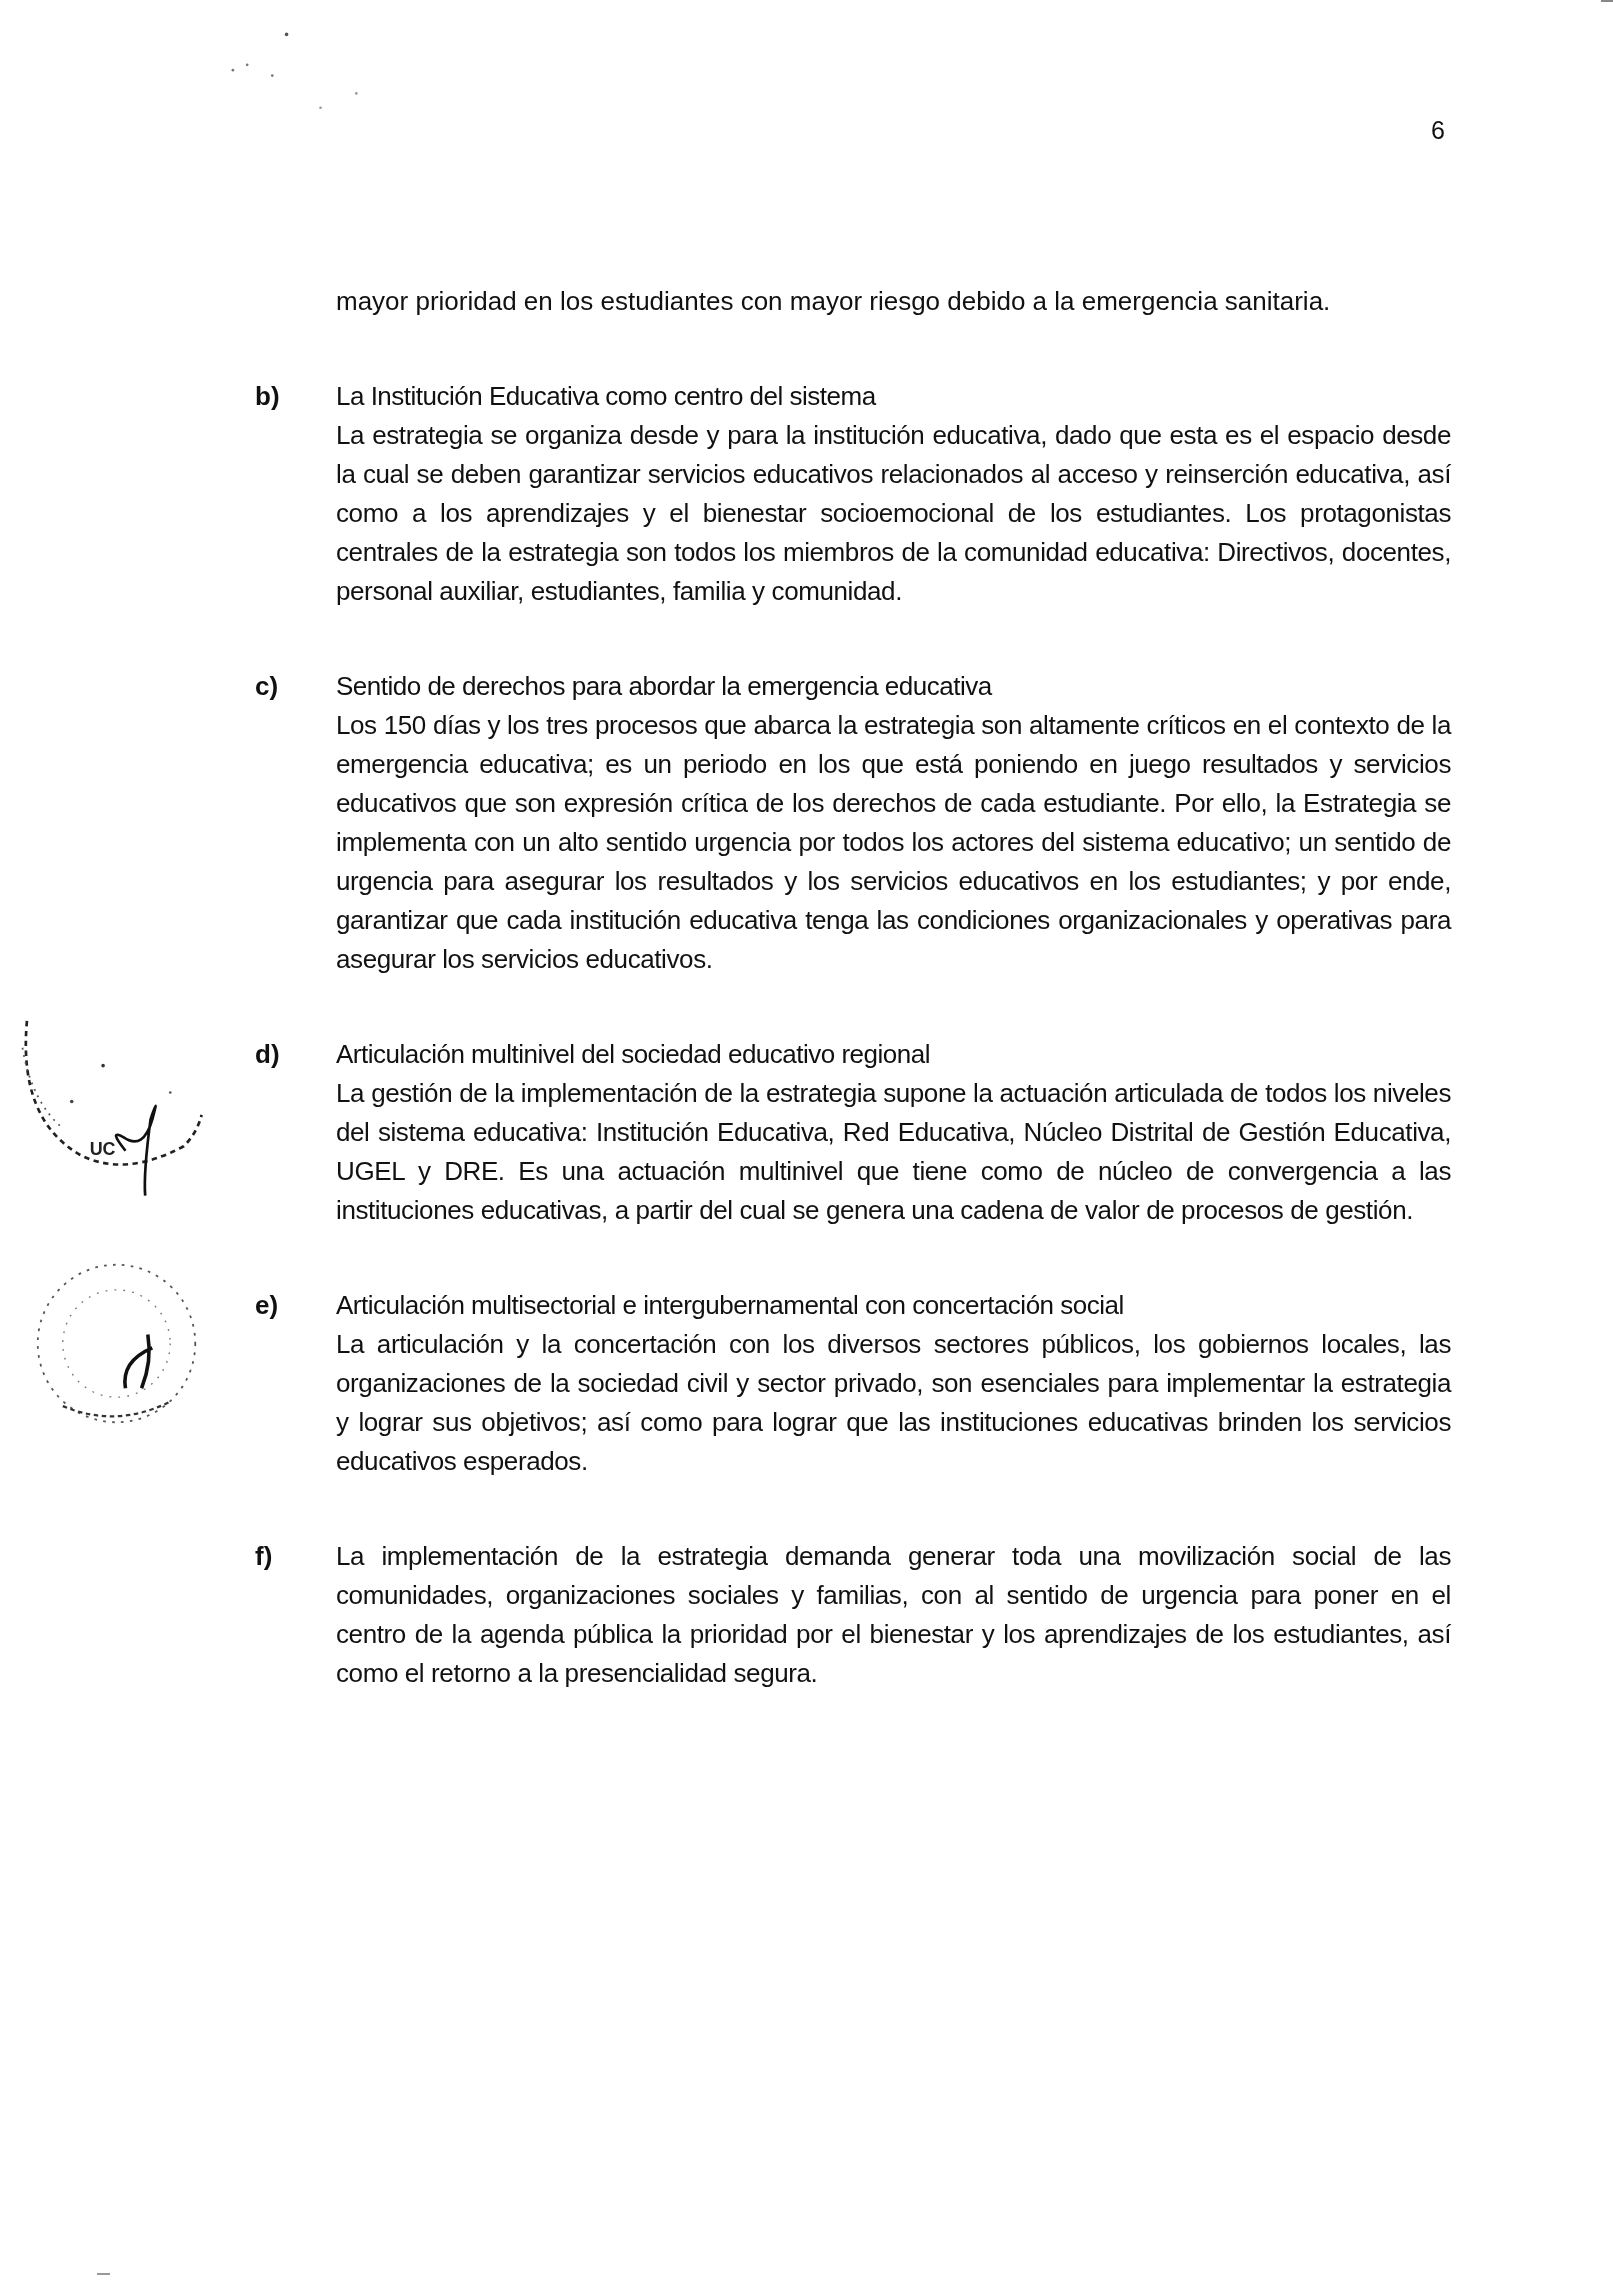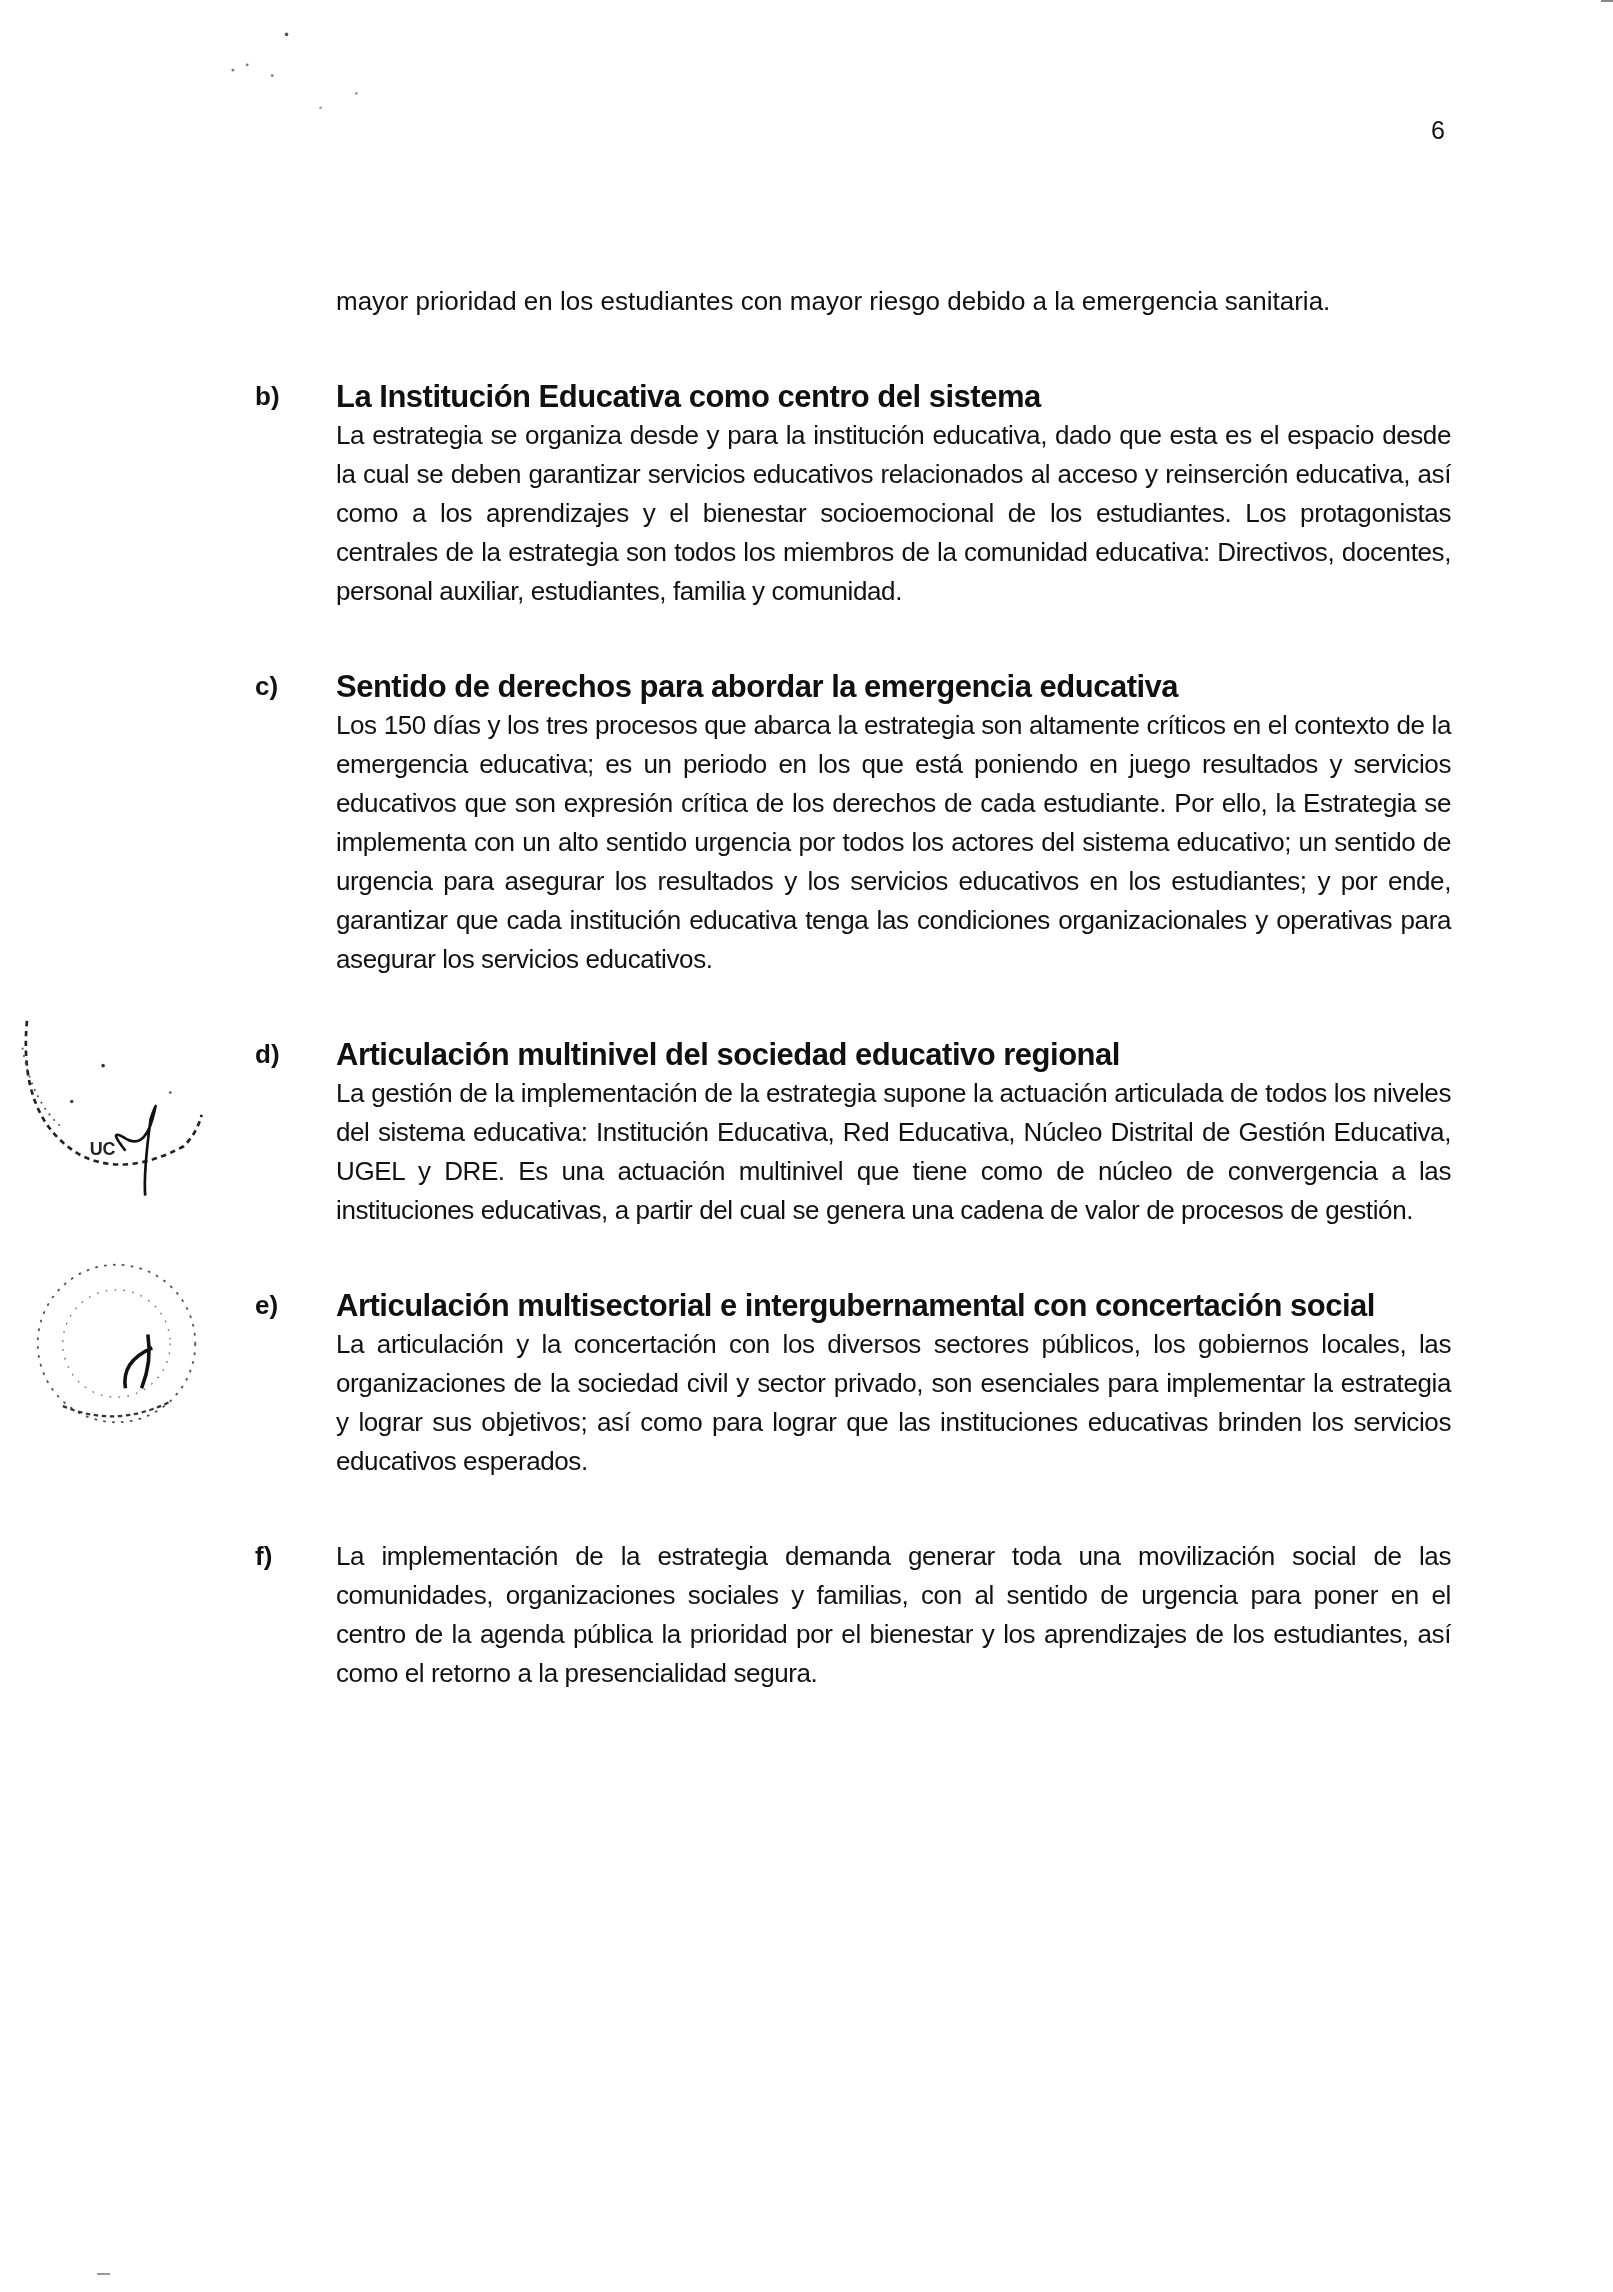--- a/index.html
+++ b/index.html
@@ -4,21 +4,21 @@
 <style>
   html, body { margin: 0; padding: 0; background: #ffffff; }
   body { width: 1614px; height: 2293px; position: relative; overflow: hidden;
          font-family: "Liberation Sans", sans-serif; color: #111; }
   .page-number { position: absolute; left: 1431px; top: 116px; font-size: 25px; }
   .content { position: absolute; left: 224px; top: 282px; width: 1227px; }
   .intro { margin-left: 112px; font-size: 26px; line-height: 39px; text-align: justify; }
   .section { position: relative; margin-top: 56px; }
   .marker { position: absolute; left: 31px; top: 0; font-weight: bold; font-size: 26px; line-height: 39px; }
   .section-body { margin-left: 112px; }
-  .section-title { font-weight: bold; font-size: 31px; line-height: 39px; letter-spacing: -0.5px; }
+  .section-title { font-weight: normal; font-size: 26px; line-height: 39px; letter-spacing: -0.5px; }
   .section-text { font-size: 26px; line-height: 39px; text-align: justify; letter-spacing: -0.4px; }
   .stamp { position: absolute; }
   .specks { position: absolute; left: 215px; top: 18px; }
   .bottom-mark { position: absolute; left: 97px; top: 2273px; width: 12.5px; height: 1.8px; background: #999; }
   .corner-mark { position: absolute; left: 1601px; top: 0; width: 12.5px; height: 1.8px; background: #888; }
 </style>
 </head>
 <body>
 
 <div class="corner-mark"></div>

